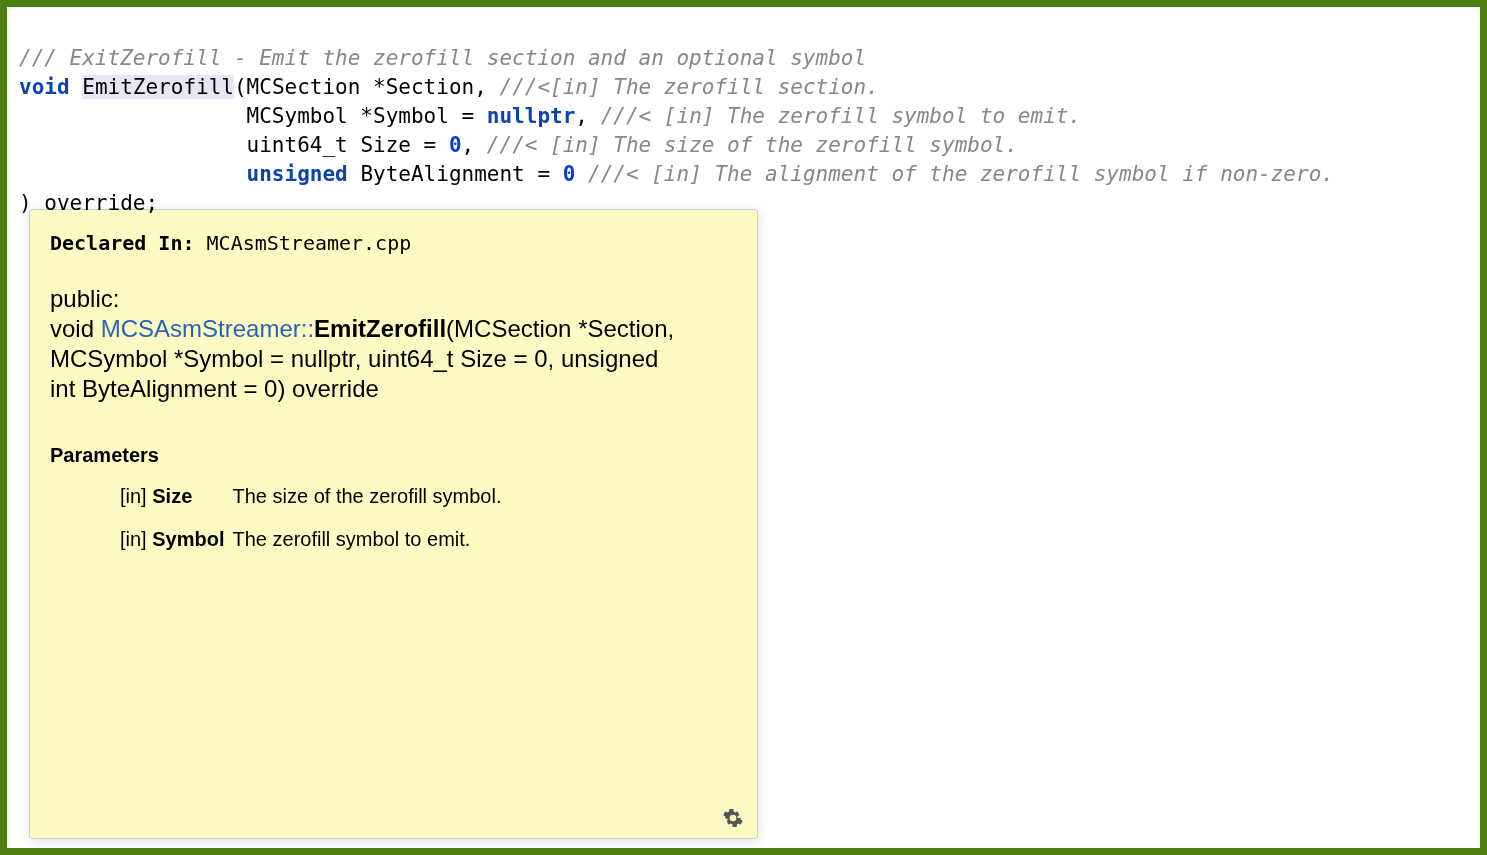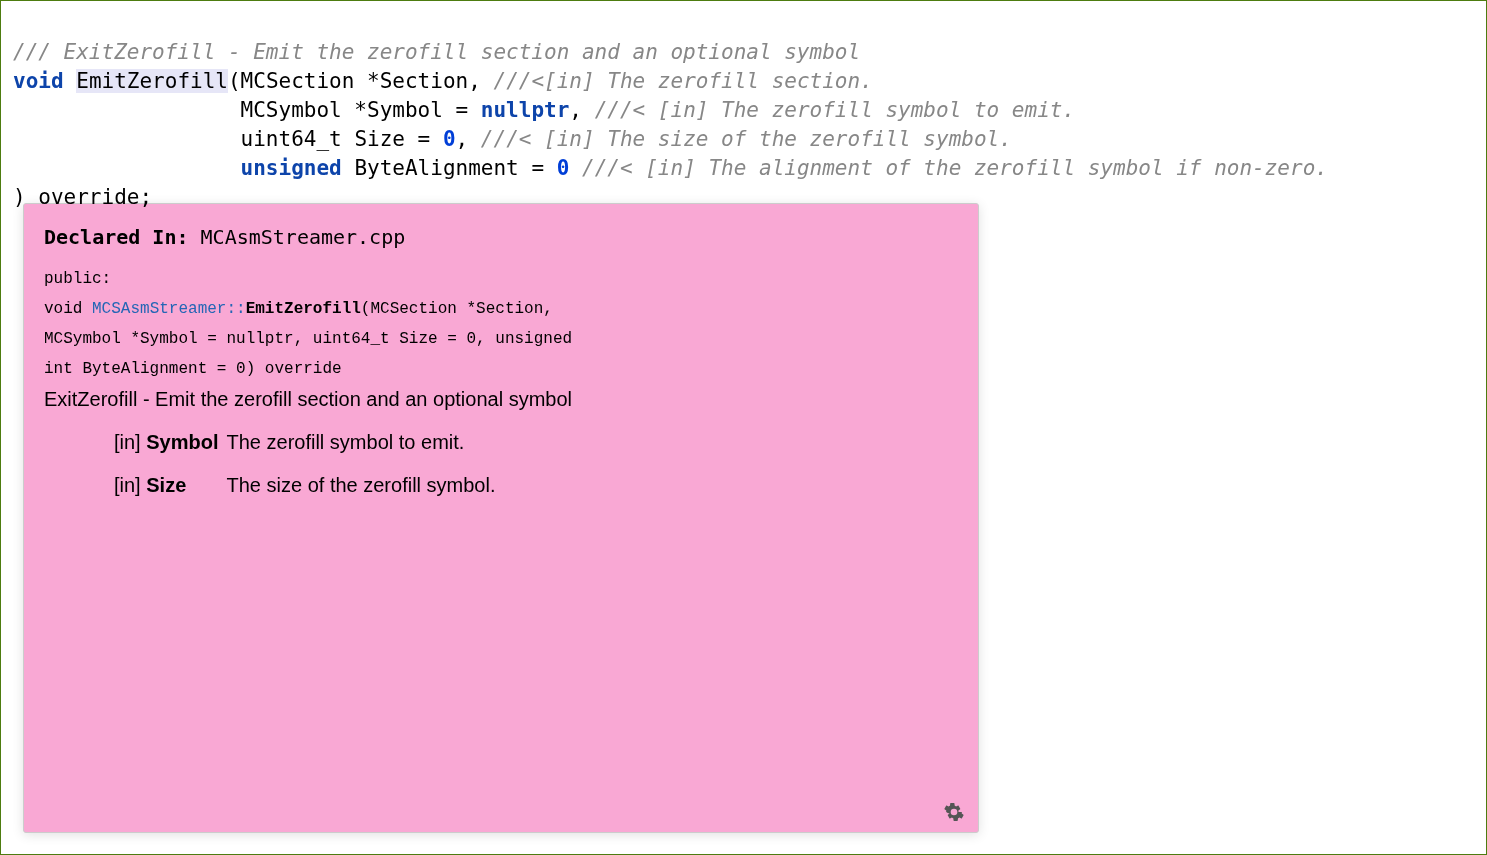--- a/index.html
+++ b/index.html
@@ -5,21 +5,21 @@
   * { box-sizing: border-box; }
   html, body {
     margin: 0; padding: 0;
     width: 1487px; height: 855px;
     background: #ffffff;
     font-family: "Helvetica Neue", Helvetica, Arial, sans-serif;
   }
   .frame {
     position: relative;
     width: 100%; height: 100%;
-    border: 1px solid #4d7c0f;
+    border: 7px solid #4d7c0f;
     padding: 8px 12px 12px 12px;
     background: #ffffff;
   }
   .code {
     font-family: Menlo, Consolas, "DejaVu Sans Mono", monospace;
     font-size: 21px;
     line-height: 29px;
     white-space: pre;
     color: #000000;
   }
@@ -38,41 +38,41 @@
   }
   .sym-hl {
     background: #e6e6f7;
   }
 
   
   .popup {
     position: absolute;
     top: 202px;
     left: 22px;
-    width: 956px;
+    width: 729px;
     height: 630px;
-    background: #f9a8d4;
+    background: #fef9c3;
     border: 1px solid #cccccc;
     border-radius: 3px;
     box-shadow: 0 2px 12px rgba(0,0,0,0.12);
     padding: 18px 20px 14px 20px;
   }
   .popup .hdr {
     font-family: Menlo, Consolas, monospace;
     font-size: 20px;
     line-height: 30px;
     color: #000;
   }
   .popup .hdr .lbl { font-weight: bold; }
   .popup .sig {
-    font-family: Liberation Mono, monospace;
-    font-size: 16px;
+    font-family: Liberation Sans, sans-serif;
+    font-size: 24px;
     line-height: 30px;
     color: #000;
-    margin-top: 12px;
+    margin-top: 26px;
     white-space: pre-wrap;
   }
   .popup .sig .qual { color: #2466b5; }
   .popup .sig .fn   { font-weight: bold; }
   .popup .desc {
     font-family: "Helvetica Neue", Helvetica, Arial, sans-serif;
     font-size: 20px;
     line-height: 27px;
     color: #000;
     margin-top: 2px;
@@ -128,32 +128,32 @@
     <div class="hdr">
       <span class="lbl">Declared In:</span>
       <span>MCAsmStreamer.cpp</span>
     </div>
 
     <div class="sig"><span>public:</span>
 <span>void </span><span class="qual">MCSAsmStreamer::</span><span class="fn">EmitZerofill</span><span>(MCSection *Section,</span>
 <span>MCSymbol *Symbol = nullptr, uint64_t Size = 0, unsigned</span>
 <span>int ByteAlignment = 0) override</span></div>
 
-    <div class="desc">ExitZerofill - Emit the zerofill section and an optional symbol</div>
 
+    <div class="section-h">Parameters</div>
 
     <table>
       <tbody>
       <tr>
+        <td class="n"><span class="dir">[in]</span> <span class="pn">Size</span></td>
+        <td>The size of the zerofill symbol.</td>
+      </tr>
+      <tr>
         <td class="n"><span class="dir">[in]</span> <span class="pn">Symbol</span></td>
         <td>The zerofill symbol to emit.</td>
-      </tr>
-      <tr>
-        <td class="n"><span class="dir">[in]</span> <span class="pn">Size</span></td>
-        <td>The size of the zerofill symbol.</td>
       </tr>
     </tbody>
       </table>
 
     <div class="gear" title="Settings">
       <svg viewBox="0 0 24 24" width="20" height="20" fill="#555">
         <path d="M12 8a4 4 0 100 8 4 4 0 000-8zm9.4 4c0 .6-.05 1.2-.15 1.75l2.1 1.65c.2.15.25.4.12.63l-2 3.46c-.12.22-.38.3-.6.22l-2.48-1a7.9 7.9 0 01-1.52.88l-.38 2.65c-.03.25-.25.43-.5.43h-4c-.25 0-.47-.18-.5-.43l-.38-2.65a7.9 7.9 0 01-1.52-.88l-2.48 1c-.22.08-.48 0-.6-.22l-2-3.46a.5.5 0 01.12-.63l2.1-1.65A8.4 8.4 0 012.6 12c0-.6.05-1.2.15-1.75L.65 8.6a.5.5 0 01-.12-.63l2-3.46c.12-.22.38-.3.6-.22l2.48 1c.47-.35.98-.64 1.52-.88l.38-2.65c.03-.25.25-.43.5-.43h4c.25 0 .47.18.5.43l.38 2.65c.54.24 1.05.53 1.52.88l2.48-1c.22-.08.48 0 .6.22l2 3.46c.13.23.08.48-.12.63l-2.1 1.65c.1.55.15 1.15.15 1.75z"></path>
       </svg>
     </div>
   </div>

